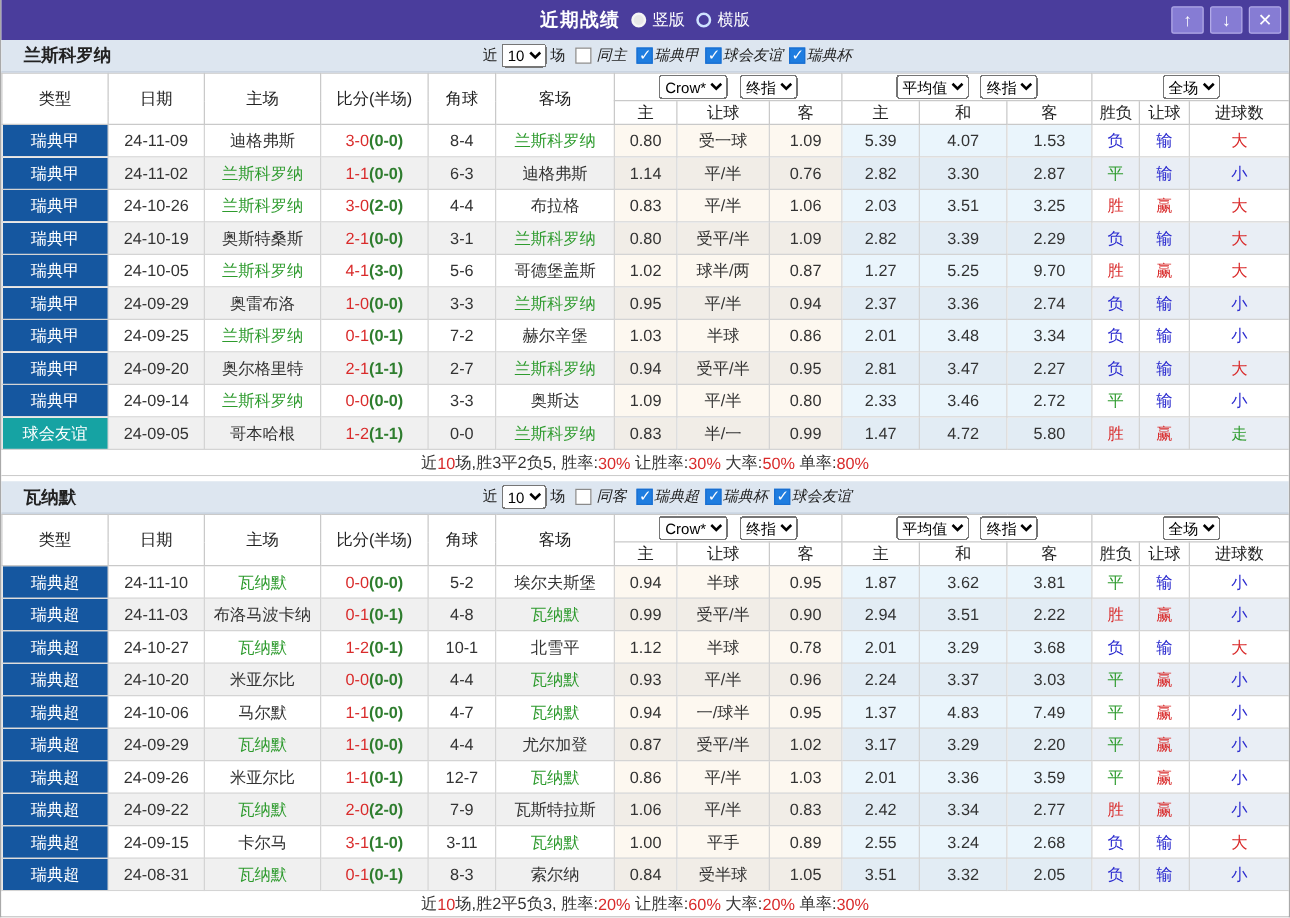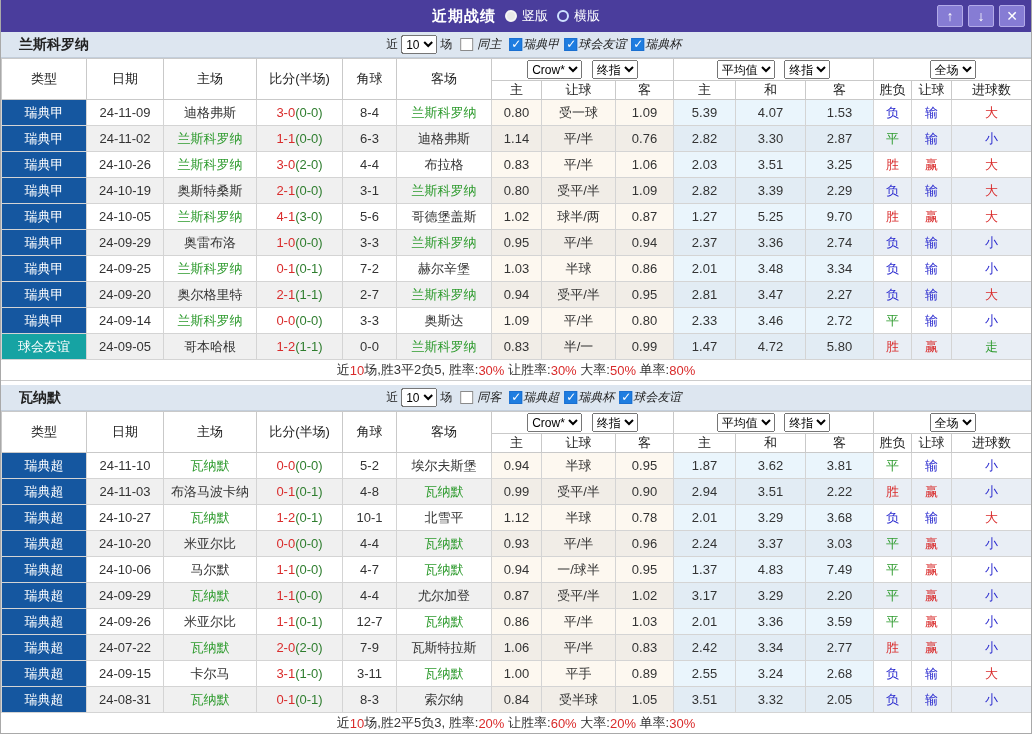--- a/index.html
+++ b/index.html
@@ -43,21 +43,21 @@
   tbody tr:nth-child(even) td { background:#f0f0f0; }
   td.c-crow { background:#fdf8f0; }
   tbody tr:nth-child(even) td.c-crow { background:#f1ede7; }
   td.c-avg { background:#eaf5fc; }
   tbody tr:nth-child(even) td.c-avg { background:#e2ecf4; }
   td.c-res { background:#fff; font-weight:normal; }
   tbody tr:nth-child(even) td.c-res { background:#e9eef5; }
   td.c-type { color:#fff; }
   td.c-team.self { color:var(--green,#2e9b2e); }
   td.c-score .ft { color:var(--red,#d92b2b); }
-  td.c-score .ht { color:var(--half-green,#2e7d2e); }
+  td.c-score .ht { color:var(--half-green,#2e7d2e);font-weight:bold; }
 
   .summary { height:21px; border-bottom:1px solid #ccc; background:#fff; display:flex; align-items:center; justify-content:center; font-size:13px; white-space:pre; }
   .spacer { height:4px; background:#fff; }
 </style>
 </head>
 <body>
 
 <div class="window">
 
   <div class="titlebar">
@@ -497,21 +497,21 @@
               <td class="c-crow">1.03</td>
               <td class="c-avg">2.01</td>
               <td class="c-avg">3.36</td>
               <td class="c-avg">3.59</td>
               <td class="c-res" style="color: rgb(46, 155, 46);">平</td>
               <td class="c-res" style="color: rgb(217, 43, 43);">赢</td>
               <td class="c-res" style="color: rgb(43, 43, 207);">小</td>
             </tr>
             <tr>
               <td class="c-type" style="background: rgb(21, 87, 160);">瑞典超</td>
-              <td>24-07-22</td>
+              <td>24-09-22</td>
               <td class="c-team self">瓦纳默</td>
               <td class="c-score"><span class="ft">2-0</span><span class="ht">(2-0)</span></td>
               <td>7-9</td>
               <td class="c-team">瓦斯特拉斯</td>
               <td class="c-crow">1.06</td>
               <td class="c-crow">平/半</td>
               <td class="c-crow">0.83</td>
               <td class="c-avg">2.42</td>
               <td class="c-avg">3.34</td>
               <td class="c-avg">2.77</td>

